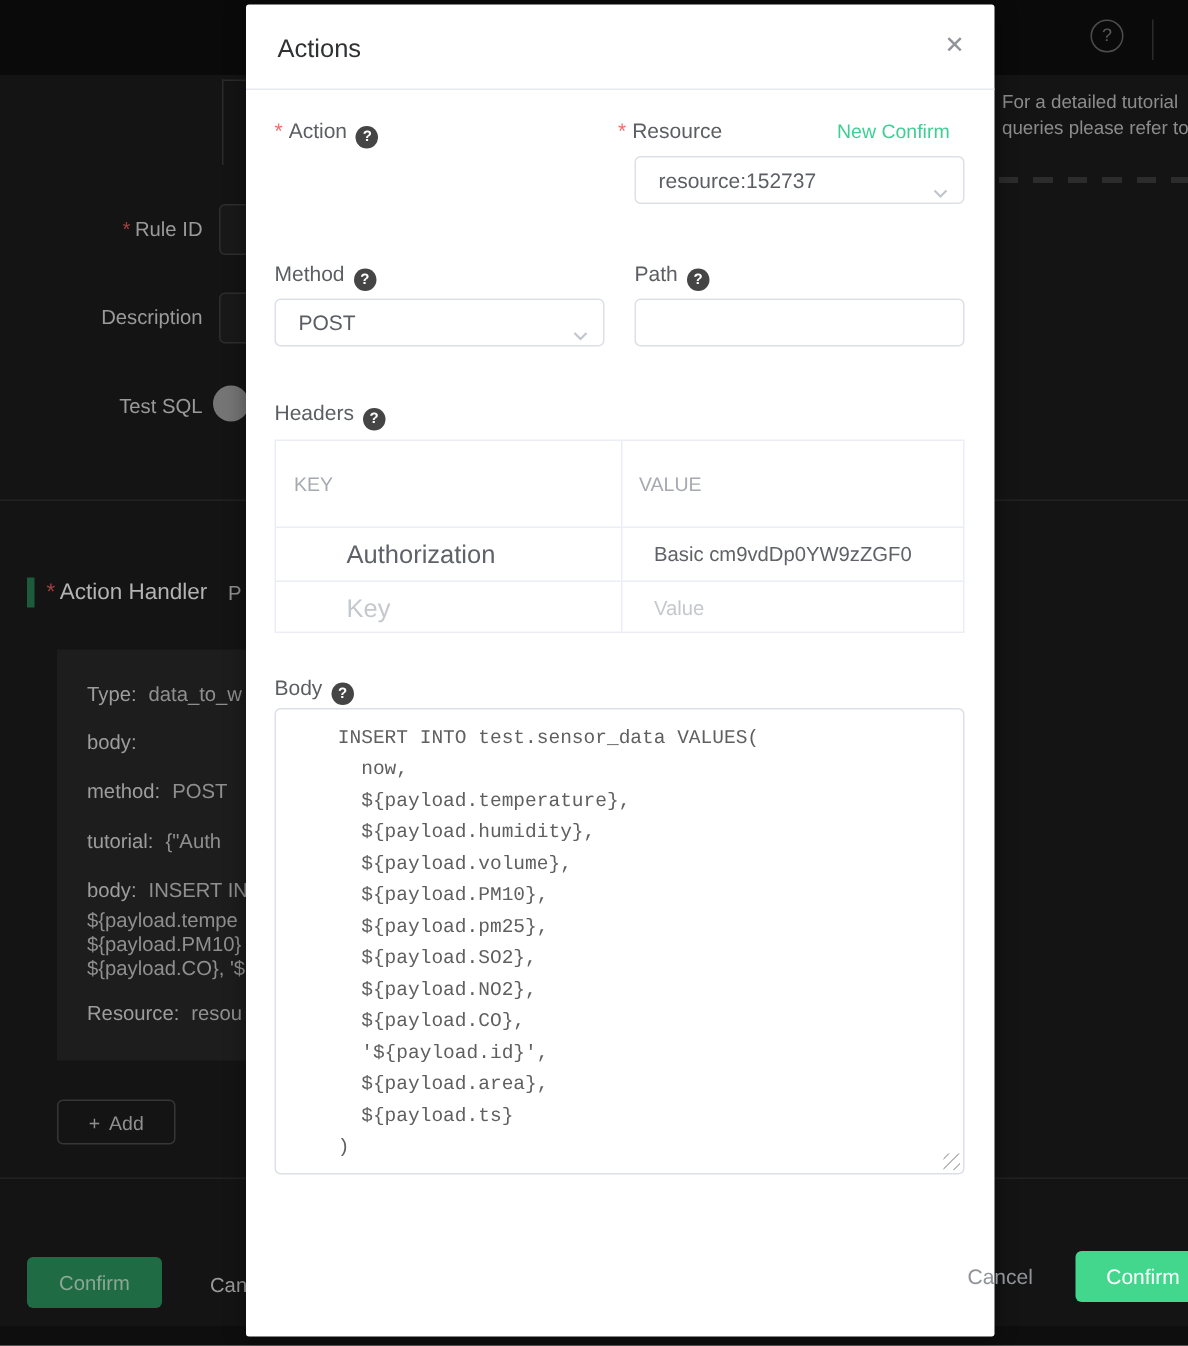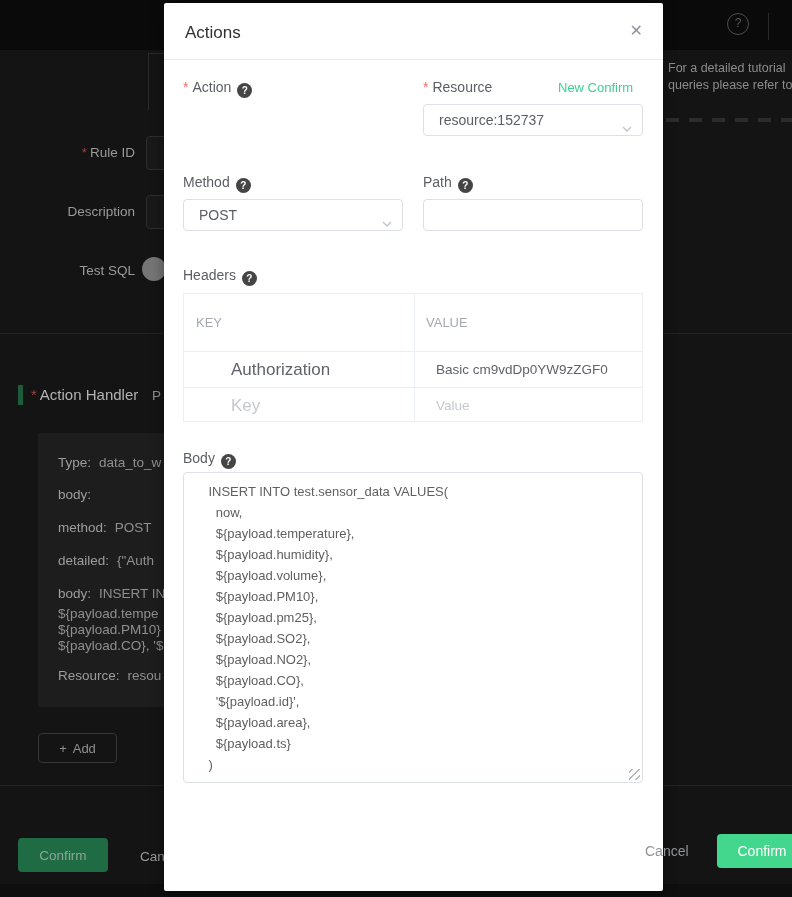--- a/index.html
+++ b/index.html
@@ -57,21 +57,21 @@
   .m-table { position:absolute; left:19px; top:290px; width:460px; height:129px; border:1px solid #ebeef5; font-size:13px; }
   .m-table .col-divider { position:absolute; left:230px; top:0; bottom:0; width:1px; background:#ebeef5; }
   .m-th { position:absolute; top:0; height:57px; line-height:57px; color:#a6a9b0; }
   .m-row1 { position:absolute; top:57px; height:36px; line-height:36px; border-top:1px solid #ebeef5; width:100%; }
   .m-row2 { position:absolute; top:93px; height:35px; line-height:35px; border-top:1px solid #ebeef5; width:100%; }
   .m-cell-key { position:absolute; left:27px; color:#5f6268; font-size:17px;margin-left:20px; }
   .m-cell-val { position:absolute; left:252px; color:#5f6268; font-size:13.5px; }
   .m-ph { color:#c5c8cd; }
 
   .m-body-area { position:absolute; left:19px; top:469px; width:460px; height:311px; border:1px solid #dcdfe6;
-    border-radius:4px; resize:none; font-family:Liberation Sans, sans-serif; font-size:13px; line-height:21px;
+    border-radius:4px; resize:none; font-family:Liberation Mono, monospace; font-size:13px; line-height:21px;
     color:#5f5f5f; padding:8px 10px; white-space:pre; overflow:hidden; background:#fff; }
   .resize-grip { position:absolute; left:465px; top:766px; width:11px; height:11px;
     background:repeating-linear-gradient(135deg,transparent 0 2px,#b9b9b9 2px 3px,transparent 3px 5px); }
 
   .m-cancel { position:absolute; left:481px; top:840px; font-size:14px; color:#909399; cursor:pointer; }
   .m-confirm { position:absolute; left:553px; top:831px; width:90px; height:34px; background:#42d78c; border:none;
     border-radius:4px; color:#ffffff; font-size:14px; cursor:pointer; }
 </style>
 </head>
 <body>
@@ -117,21 +117,21 @@
       <div class="bg-card-line" style="top:22px;">
         <span class="k">Type:</span><span>data_to_w</span>
       </div>
       <div class="bg-card-line" style="top:54px;">
         <span class="k">body:</span><span></span>
       </div>
       <div class="bg-card-line" style="top:87px;">
         <span class="k">method:</span><span>POST</span>
       </div>
       <div class="bg-card-line" style="top:120px;">
-        <span class="k">detailed:</span><span>{"Auth</span>
+        <span class="k">tutorial:</span><span>{"Auth</span>
       </div>
       <div class="bg-card-line" style="top:153px;">
         <span class="k">body:</span><span>INSERT IN</span>
       </div>
       <div class="bg-card-line" style="top:173px;">${payload.tempe</div>
       <div class="bg-card-line" style="top:189px;text-align:center;">${payload.PM10}</div>
       <div class="bg-card-line" style="top:205px;">${payload.CO}, '$</div>
       <div class="bg-card-line" style="top:235px;">
         <span class="k">Resource:</span><span>resou</span>
       </div>
@@ -150,21 +150,21 @@
 
   <div class="modal">
     <div class="modal-header">
       <div class="modal-title">Actions</div>
       <div class="modal-close">✕</div>
     </div>
 
     <div class="m-label" style="left:19px; top:76px;">
       <span class="m-req">*</span><span>Action</span><span class="help-dot">?</span>
     </div>
-    <div class="m-label" style="left:259px; top:76px;">
+    <div class="m-label" style="left:248px; top:76px;">
       <span class="m-req">*</span><span>Resource</span>
     </div>
     <div class="m-link" style="left:394px; top:77px;">New Confirm</div>
 
     <div class="m-select" style="left:259px; top:101px; width:220px;">
       <span>resource:152737</span>
       <span class="chev"><svg width="12" height="12" viewBox="0 0 12 12">
             <path d="M2 4 L6 8 L10 4" stroke="#c0c4cc" stroke-width="1.4" fill="none"></path>
           </svg></span>
     </div>

